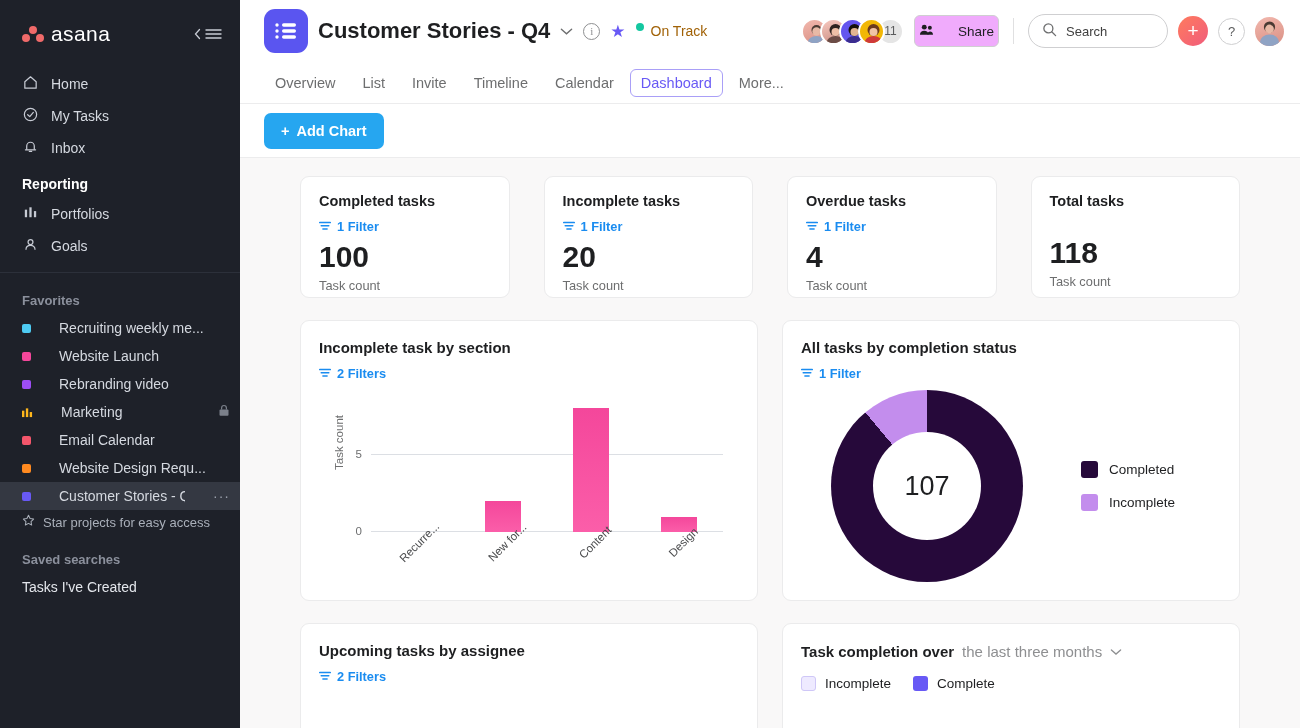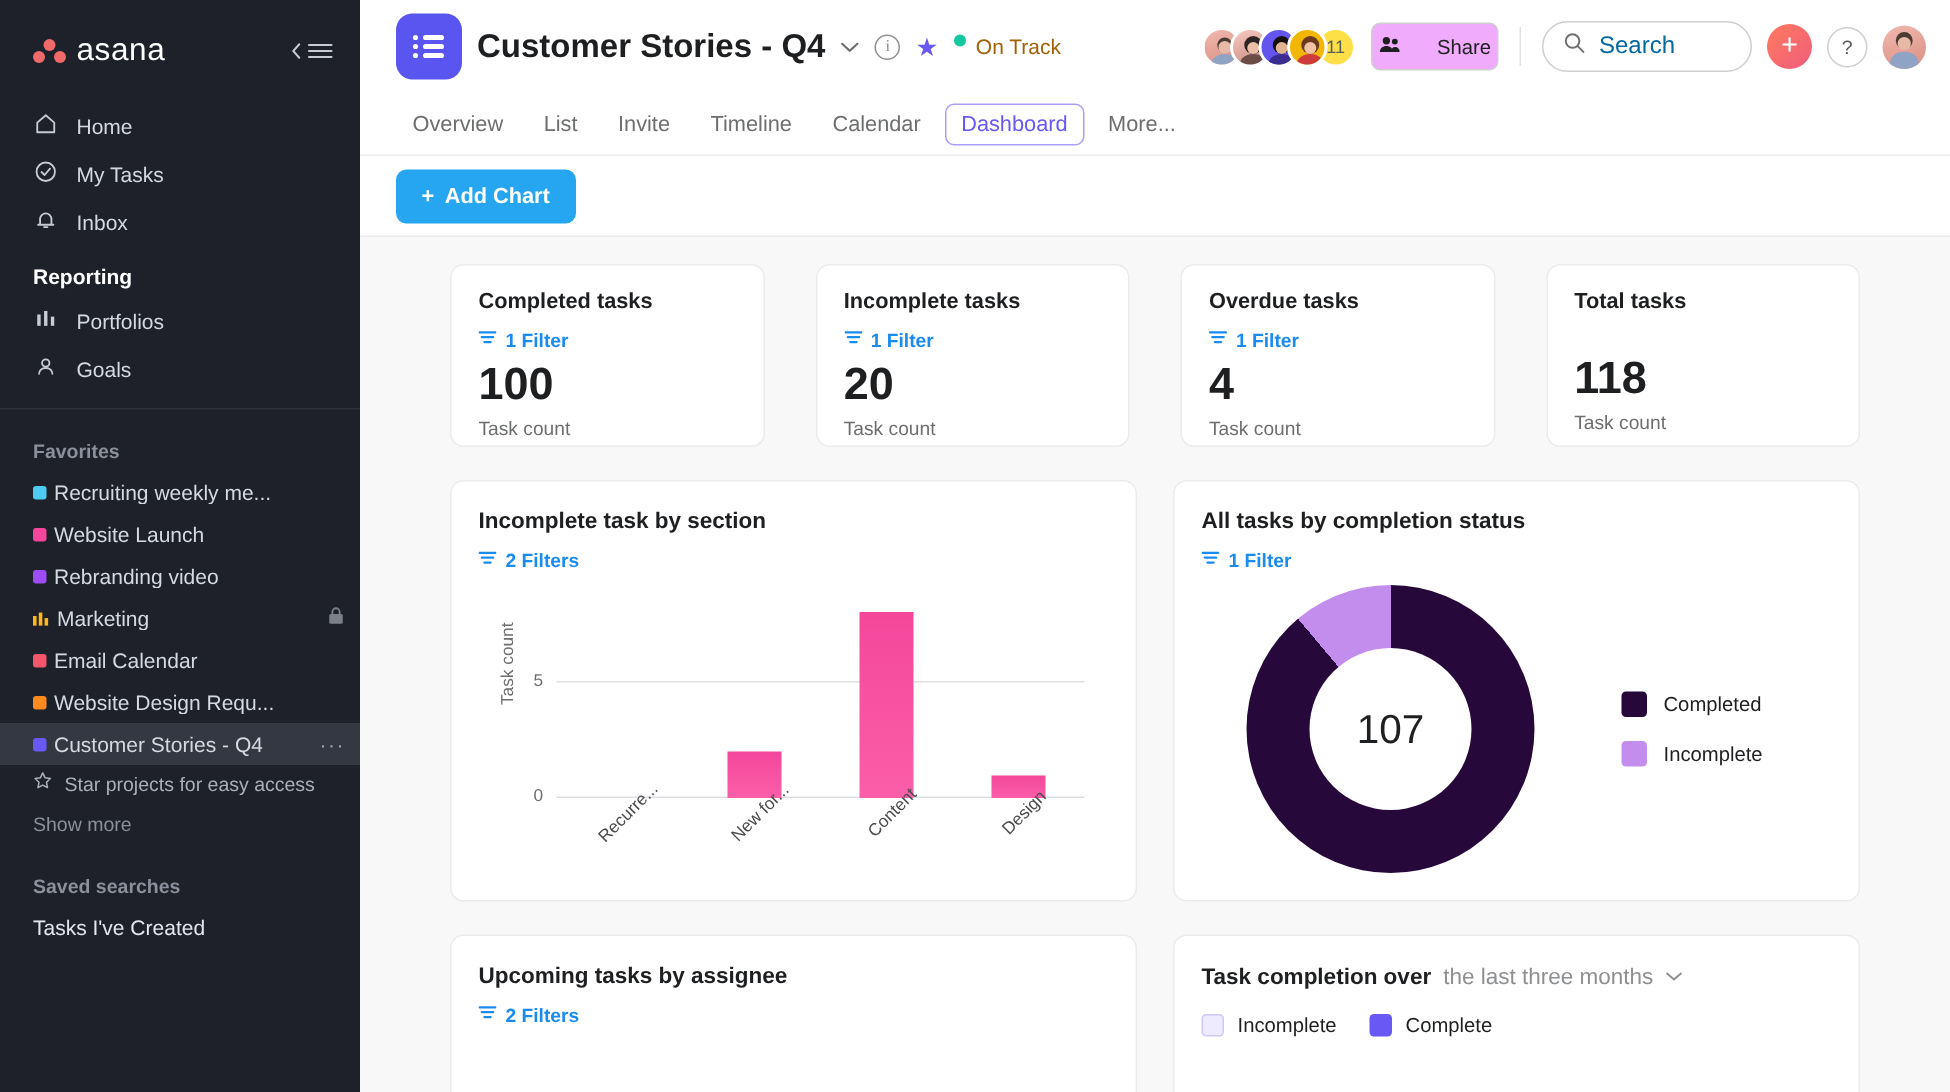--- a/index.html
+++ b/index.html
@@ -26,21 +26,21 @@
   .logo-dots i:nth-child(3){ width:8px;height:8px;background:#f06a6a; left:14px; top:8px; }
   .logo-text { font-size: 21px; color: #fff; letter-spacing: .4px; font-weight: 400; }
   .collapse { display:flex; align-items:center; gap:3px; color:#c7cbd4; cursor:pointer; }
 
   .sb-nav { padding: 4px 0 0 0; }
   .sb-item { display:flex; align-items:center; gap:12px; height:32px;
              padding: 0 14px 0 22px; font-size:14px; color:#d5d9e0; cursor:pointer; }
   .sb-section { font-size:14px; color:#fff; font-weight:700; padding: 12px 22px 6px 22px; }
   .sb-sub { font-size:13px; color:#8b909c; padding: 14px 22px 6px 22px; font-weight:700; }
 
-  .sb-fav { display:flex; align-items:center; gap:5px; height:28px;
+  .sb-fav { display:flex; align-items:center; gap:28px; height:28px;
             padding: 0 10px 0 22px; font-size:14px; color:#d5d9e0; cursor:pointer; position:relative;}
   .sb-fav.active { background:#343842; }
   .fav-dot { width:9px; height:9px; border-radius:2px; flex:0 0 9px; }
   .fav-label { overflow:hidden; white-space:nowrap; }
   .fav-more { margin-left:auto; color:#9aa0ab; font-size:14px; letter-spacing:1px; }
   .lock { margin-left:auto; opacity:.75; }
   .sb-starrow { display:flex; align-items:center; gap:8px; padding: 4px 22px; font-size:13px; color:#aab0ba; cursor:pointer;}
   .sb-showmore { padding: 8px 22px; font-size:13px; color:#8b909c; cursor:pointer; }
   .sb-saved { font-size:13px; color:#8b909c; font-weight:700; padding: 18px 22px 8px 22px; }
   .sb-savedrow { font-size:14px; color:#e3e6eb; padding: 4px 22px 10px 22px; cursor:pointer; }
@@ -66,29 +66,29 @@
              font-family:"Liberation Serif",serif; cursor:pointer;}
   .star { color:#6859f5; font-size:17px; cursor:pointer; }
   .status { display:flex; align-items:flex-start; gap:7px; font-size:14px; color:#a16207; cursor:pointer;}
   .status-dot { width:8px;height:8px;border-radius:50%;background:#14c7a0; }
 
   .topbar-right { margin-left:auto; display:flex; align-items:center; gap:10px; }
   .avstack { display:flex; align-items:center; }
   .avstack .av { width:27px;height:27px;border-radius:50%;border:2px solid #fff;margin-left:-8px;
                  overflow:hidden; position:relative; }
   .avstack .av:first-child { margin-left:0; }
-  .av-count { width:27px;height:27px;border-radius:50%;margin-left:-8px;background:#fde047;
+  .av-count { width:27px;height:27px;border-radius:50%;margin-left:-8px;background:#e5e5e5;
               display:flex;align-items:center;justify-content:center;font-size:12px;color:#5a5b5c;
               border:2px solid #fff;}
   .share-btn { display:flex;align-items:center;gap:24px;border:1px solid #cfcfd1;border-radius:6px;
                height:32px;padding:0 4px;font-size:13.5px;color:#1e1f21;background:#f0abfc;cursor:pointer;}
   .divider-v { width:1px;height:26px;background:#e0e0e1;margin:0 4px; }
   .search-box { display:flex;align-items:center;gap:9px;border:1px solid #cfcfd1;border-radius:17px;
                 height:34px; width:140px; padding:0 13px; cursor:text;}
-  .search-ph { font-size:16px;color:#0369a1; }
+  .search-ph { font-size:13px;color:#404040; }
   .plus-btn { width:30px;height:30px;border-radius:50%;
               background:linear-gradient(135deg,#ff7b5e,#f05c7c);
               color:#fff;font-size:19px;display:flex;align-items:center;justify-content:center;cursor:pointer;}
   .help-btn { width:27px;height:27px;border-radius:50%;border:1px solid #cfcfd1;color:#5a5b5c;
               font-size:13px;display:flex;align-items:center;justify-content:center;cursor:pointer;}
   .me-av { width:29px;height:29px;border-radius:50%;overflow:hidden;cursor:pointer;}
 
   .tabs { display:flex; align-items:center; gap:5px; padding: 0 24px; height:42px; flex:0 0 42px;
           border-bottom:1px solid #ececed; }
   .tab { font-size:14.5px;color:#6d6e6f;padding:5px 10px;border-radius:6px;cursor:pointer;
@@ -279,21 +279,20 @@
     </div>
 
     <div class="sb-starrow">
       <span>
         <svg width="13" height="13" viewBox="0 0 14 14">
             <path d="M7 1.4l1.7 3.5 3.8.5-2.8 2.7.7 3.8L7 10.1 3.6 11.9l.7-3.8L1.5 5.4l3.8-.5z" fill="none" stroke="#aab0ba" stroke-width="1.1" stroke-linejoin="round"></path>
           </svg>
       </span>
       <span>Star projects for easy access</span>
     </div>
-    <div class="sb-showmore">Show more</div>
 
     <div class="sb-saved">Saved searches</div>
     <div class="sb-savedrow">Tasks I've Created</div>
 
   </aside>
 
   <section id="main">
 
     <div class="topbar">
       <div class="proj-icon">

